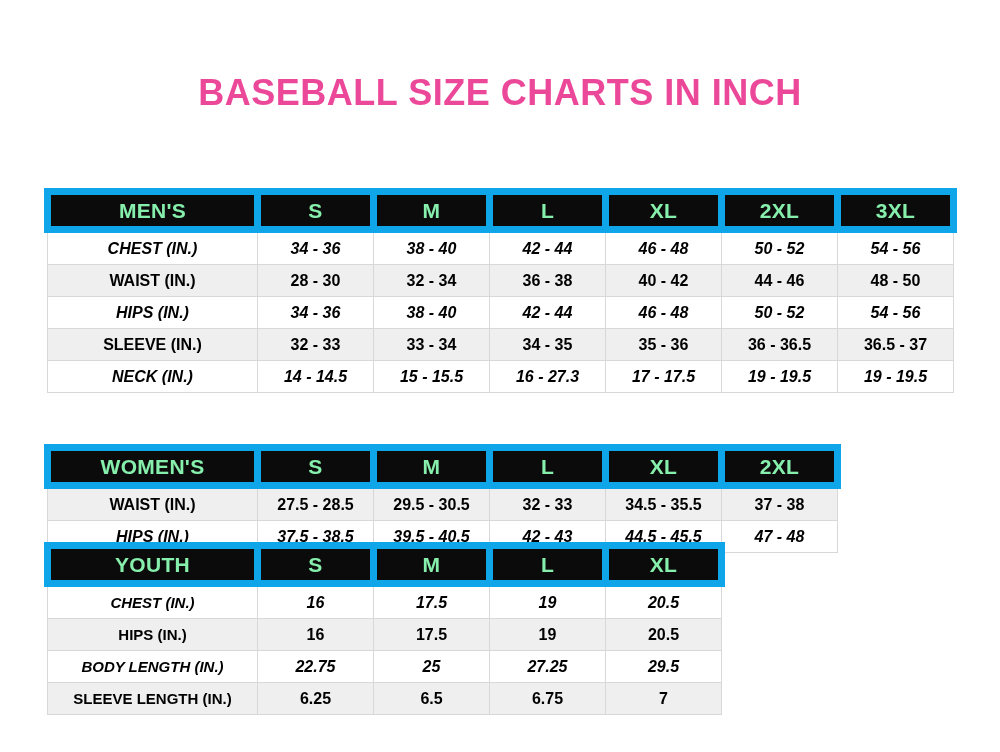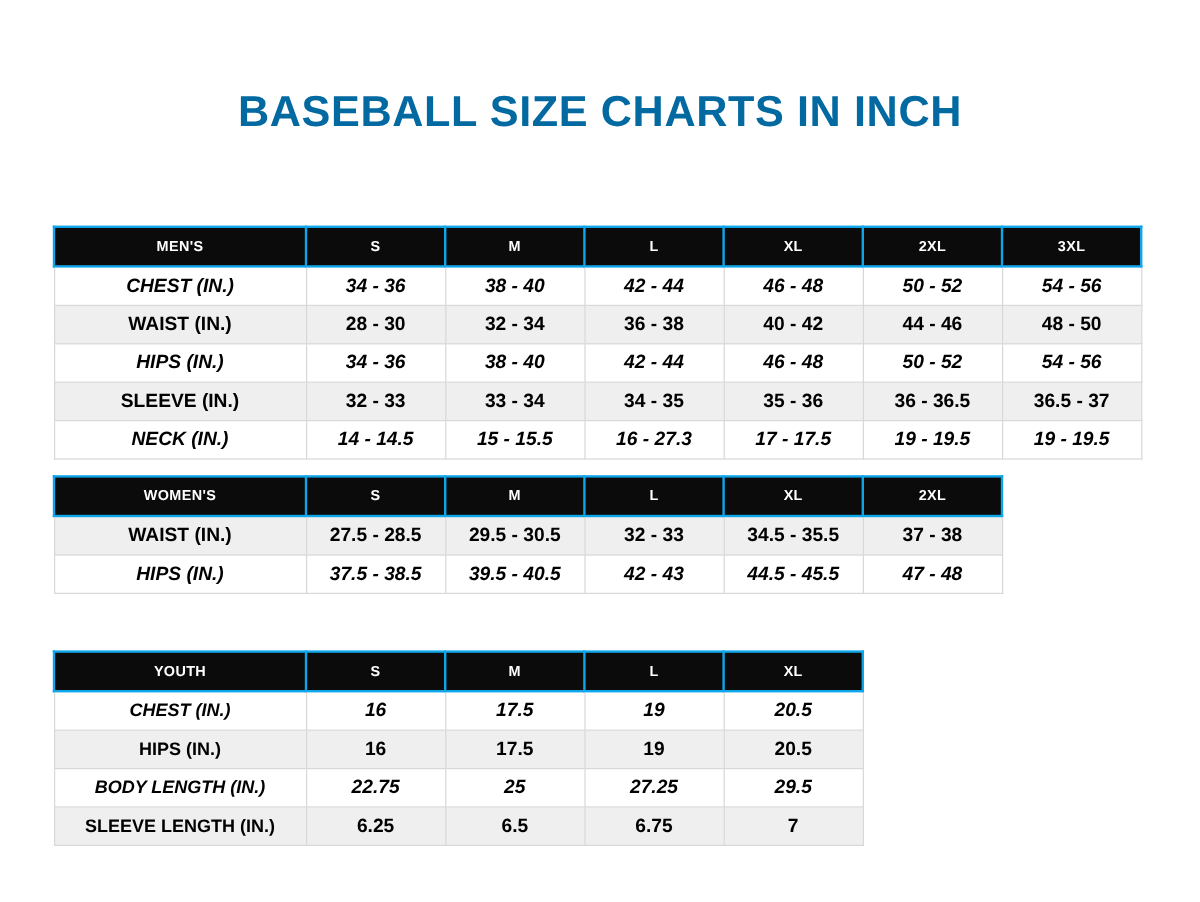--- a/index.html
+++ b/index.html
@@ -23,21 +23,21 @@
   }
   .title {
     position: absolute;
     top: 72px;
     left: 0;
     width: 1000px;
     text-align: center;
     font-size: 36px;
     font-weight: bold;
     letter-spacing: 0.5px;
-    color: #0369a1;
+    color: #ec4899;
   }
 
   .table-wrap {
     position: absolute;
   }
   table.size-table {
     border-collapse: collapse;
     table-layout: fixed;
     font-size: 16px;
   }
@@ -46,23 +46,23 @@
     border: 1px solid #d8d8d8;
     text-align: center;
     font-weight: bold;
     padding: 0;
     height: 31px;
     line-height: 31px;
     white-space: nowrap;
   }
   table.size-table thead th {
     background: #0b0b0b;
-    color: #ffffff;
-    border: 2px solid #0ea5e9;
-    font-size: 12px;
+    color: #86efac;
+    border: 7px solid #0ea5e9;
+    font-size: 21px;
     letter-spacing: 0.3px;
   }
   table.size-table thead th.rowhead {
     text-align: center;
   }
   table.size-table tbody tr.odd td {
     background: #ffffff;
     font-style: italic;
   }
   table.size-table tbody tr.even td {
@@ -77,21 +77,21 @@
     background: #efefef;
   }
 
   
   #men-table-wrap { top: 188px; left: 44px; }
   #men-table { width: 906px; }
   #men-table col.c0 { width: 210px; }
   #men-table col.cx { width: 116px; }
 
   #women-table-wrap { top: 396px; left: 44px; }
-  #women-table { width: 790px; }
+  #women-table { width: 790px; margin-top: 48px; }
   #women-table col.c0 { width: 210px; }
   #women-table col.cx { width: 116px; }
 
   #youth-table-wrap { top: 542px; left: 44px; }
   #youth-table { width: 674px; }
   #youth-table col.c0 { width: 210px; }
   #youth-table col.cx { width: 116px; }
 
   #youth-table td.rowlabel { font-size: 15px; }
 </style>

